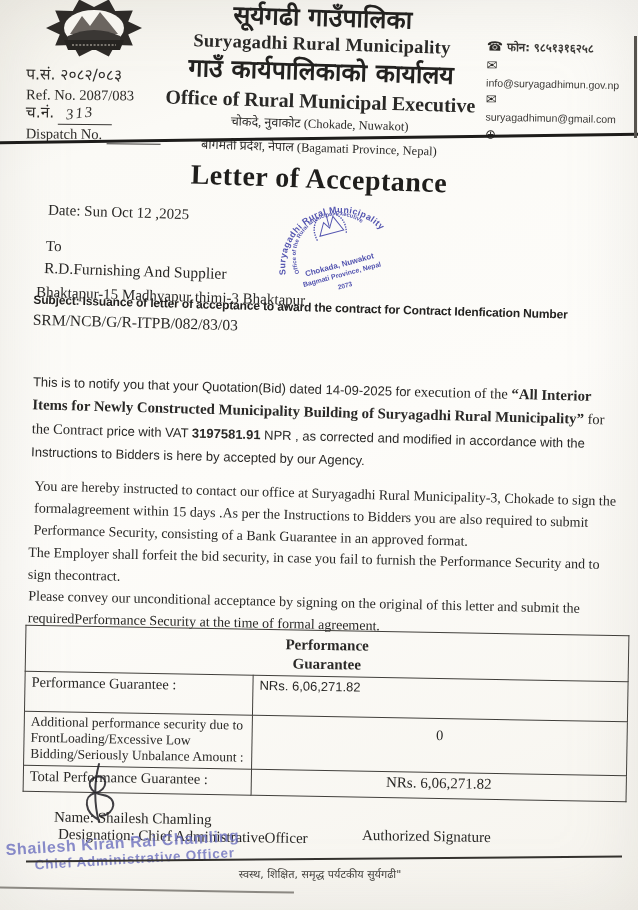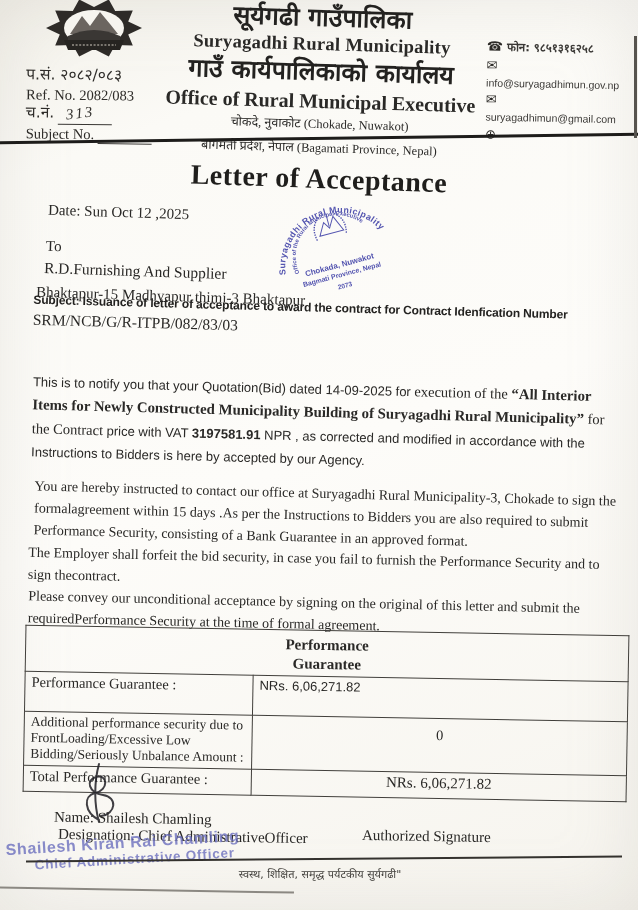--- a/index.html
+++ b/index.html
@@ -96,26 +96,26 @@
     <path d="M98,30 L84.2,23.5 L88.8,12.4 L71.2,13 L64.8,1.5 L50,9 L35.2,1.5 L28.8,13 L11.2,12.4 L15.8,23.5 L2,30 L15.8,36.5 L11.2,47.6 L28.8,47 L35.2,58.5 L50,51 L64.8,58.5 L71.2,47 L88.8,47.6 L84.2,36.5 Z" fill="#2e2b28"></path>
     <ellipse cx="50" cy="30" rx="30" ry="18" fill="#f6f4ef"></ellipse>
     <path d="M26,36 L38,18 L46,28 L56,14 L66,26 L74,36 Z" fill="#6b6560"></path>
     <path d="M24,38 Q50,26 76,38 L76,42 L24,42 Z" fill="#3a3734"></path>
     <path d="M20,42 L80,42 L76,52 L24,52 Z" fill="#262421"></path>
     <line x1="28" y1="47" x2="72" y2="47" stroke="#cfcabf" stroke-width="1.2" stroke-dasharray="2,1.6"></line>
   </svg>
 
   <div id="refblock" class="abs">
     <div class="np">प.सं. २०८२/०८३</div>
-    <div>Ref. No. 2082/083</div>
+    <div>Ref. No. 2087/083</div>
     <div>
       <span class="np">च.नं.</span><span class="uline"><span id="chval">313</span></span>
     </div>
     <div>
-      <span>Subject No.</span><span class="uline">&nbsp;</span>
+      <span>Dispatch No.</span><span class="uline">&nbsp;</span>
     </div>
   </div>
 
   <div id="centerhead" class="abs">
     <div class="h-np1">सूर्यगढी गाउँपालिका</div>
     <div class="h-en1">Suryagadhi Rural Municipality</div>
     <div class="h-np2">गाउँ कार्यपालिकाको कार्यालय</div>
     <div class="h-en2">Office of Rural Municipal Executive</div>
     <div class="h-ad1">चोकदे, नुवाकोट (Chokade, Nuwakot)</div>
     <div class="h-ad2">बागमती प्रदेश, नेपाल (Bagamati Province, Nepal)</div>

